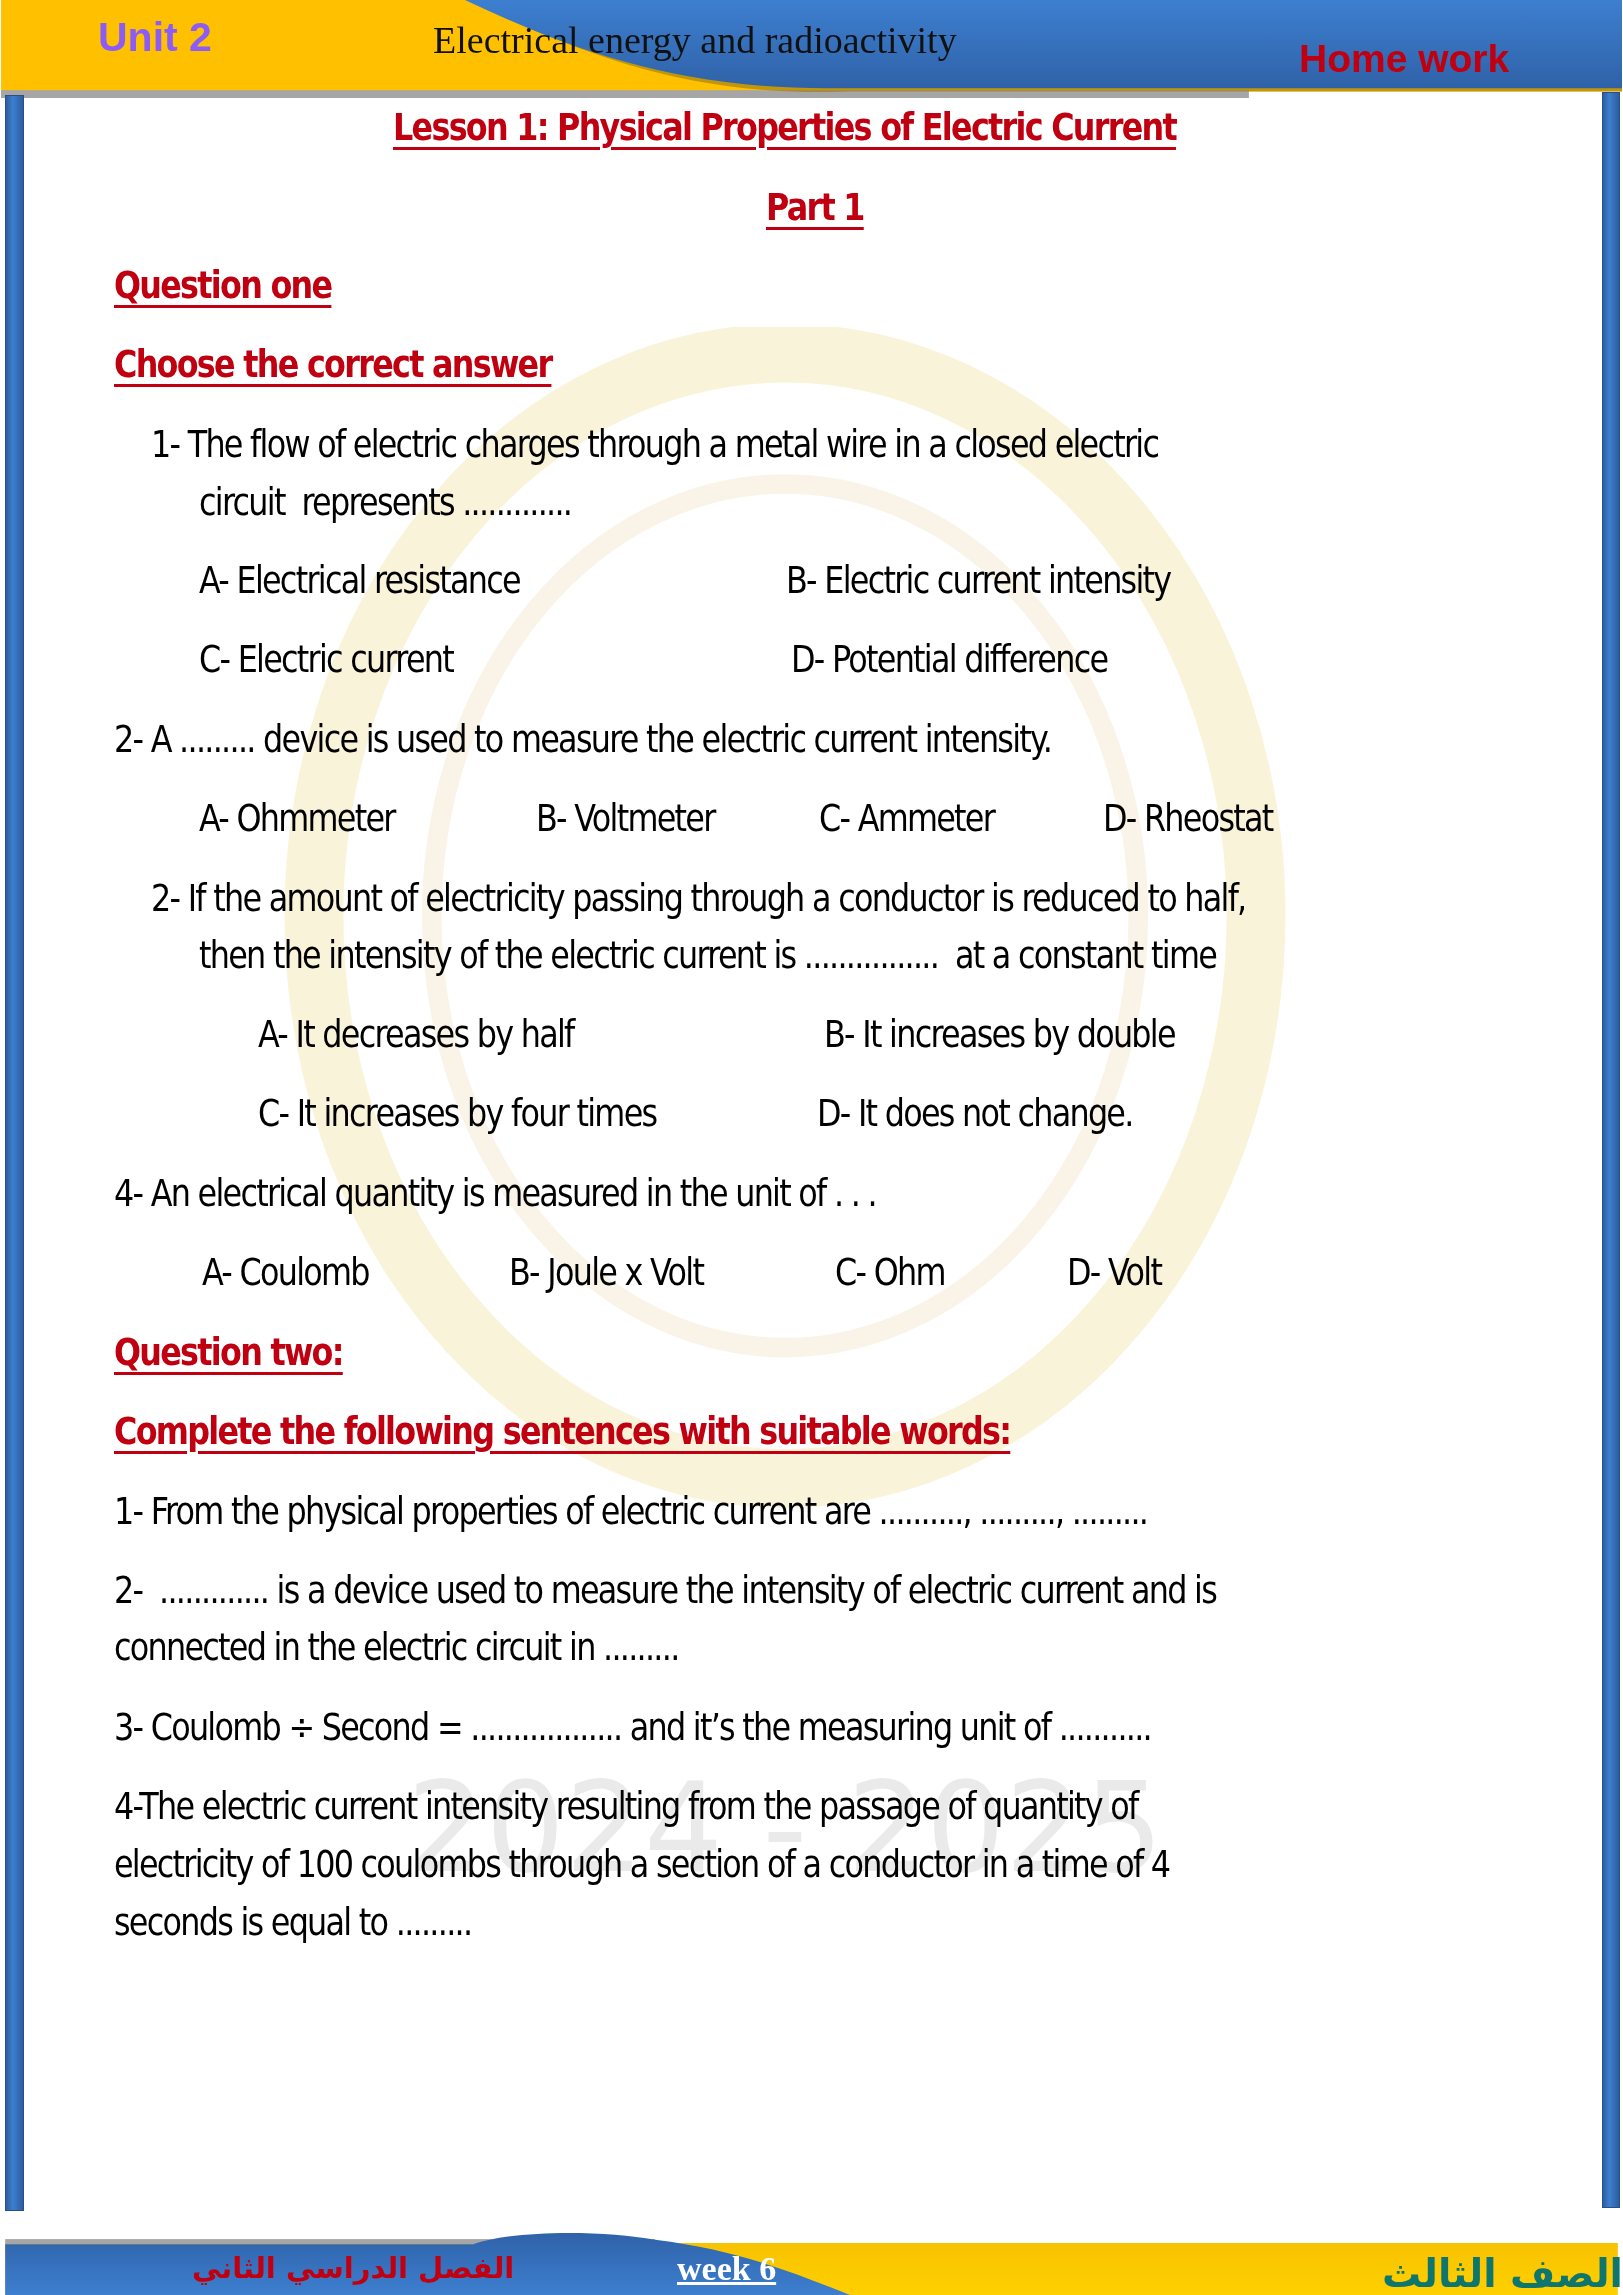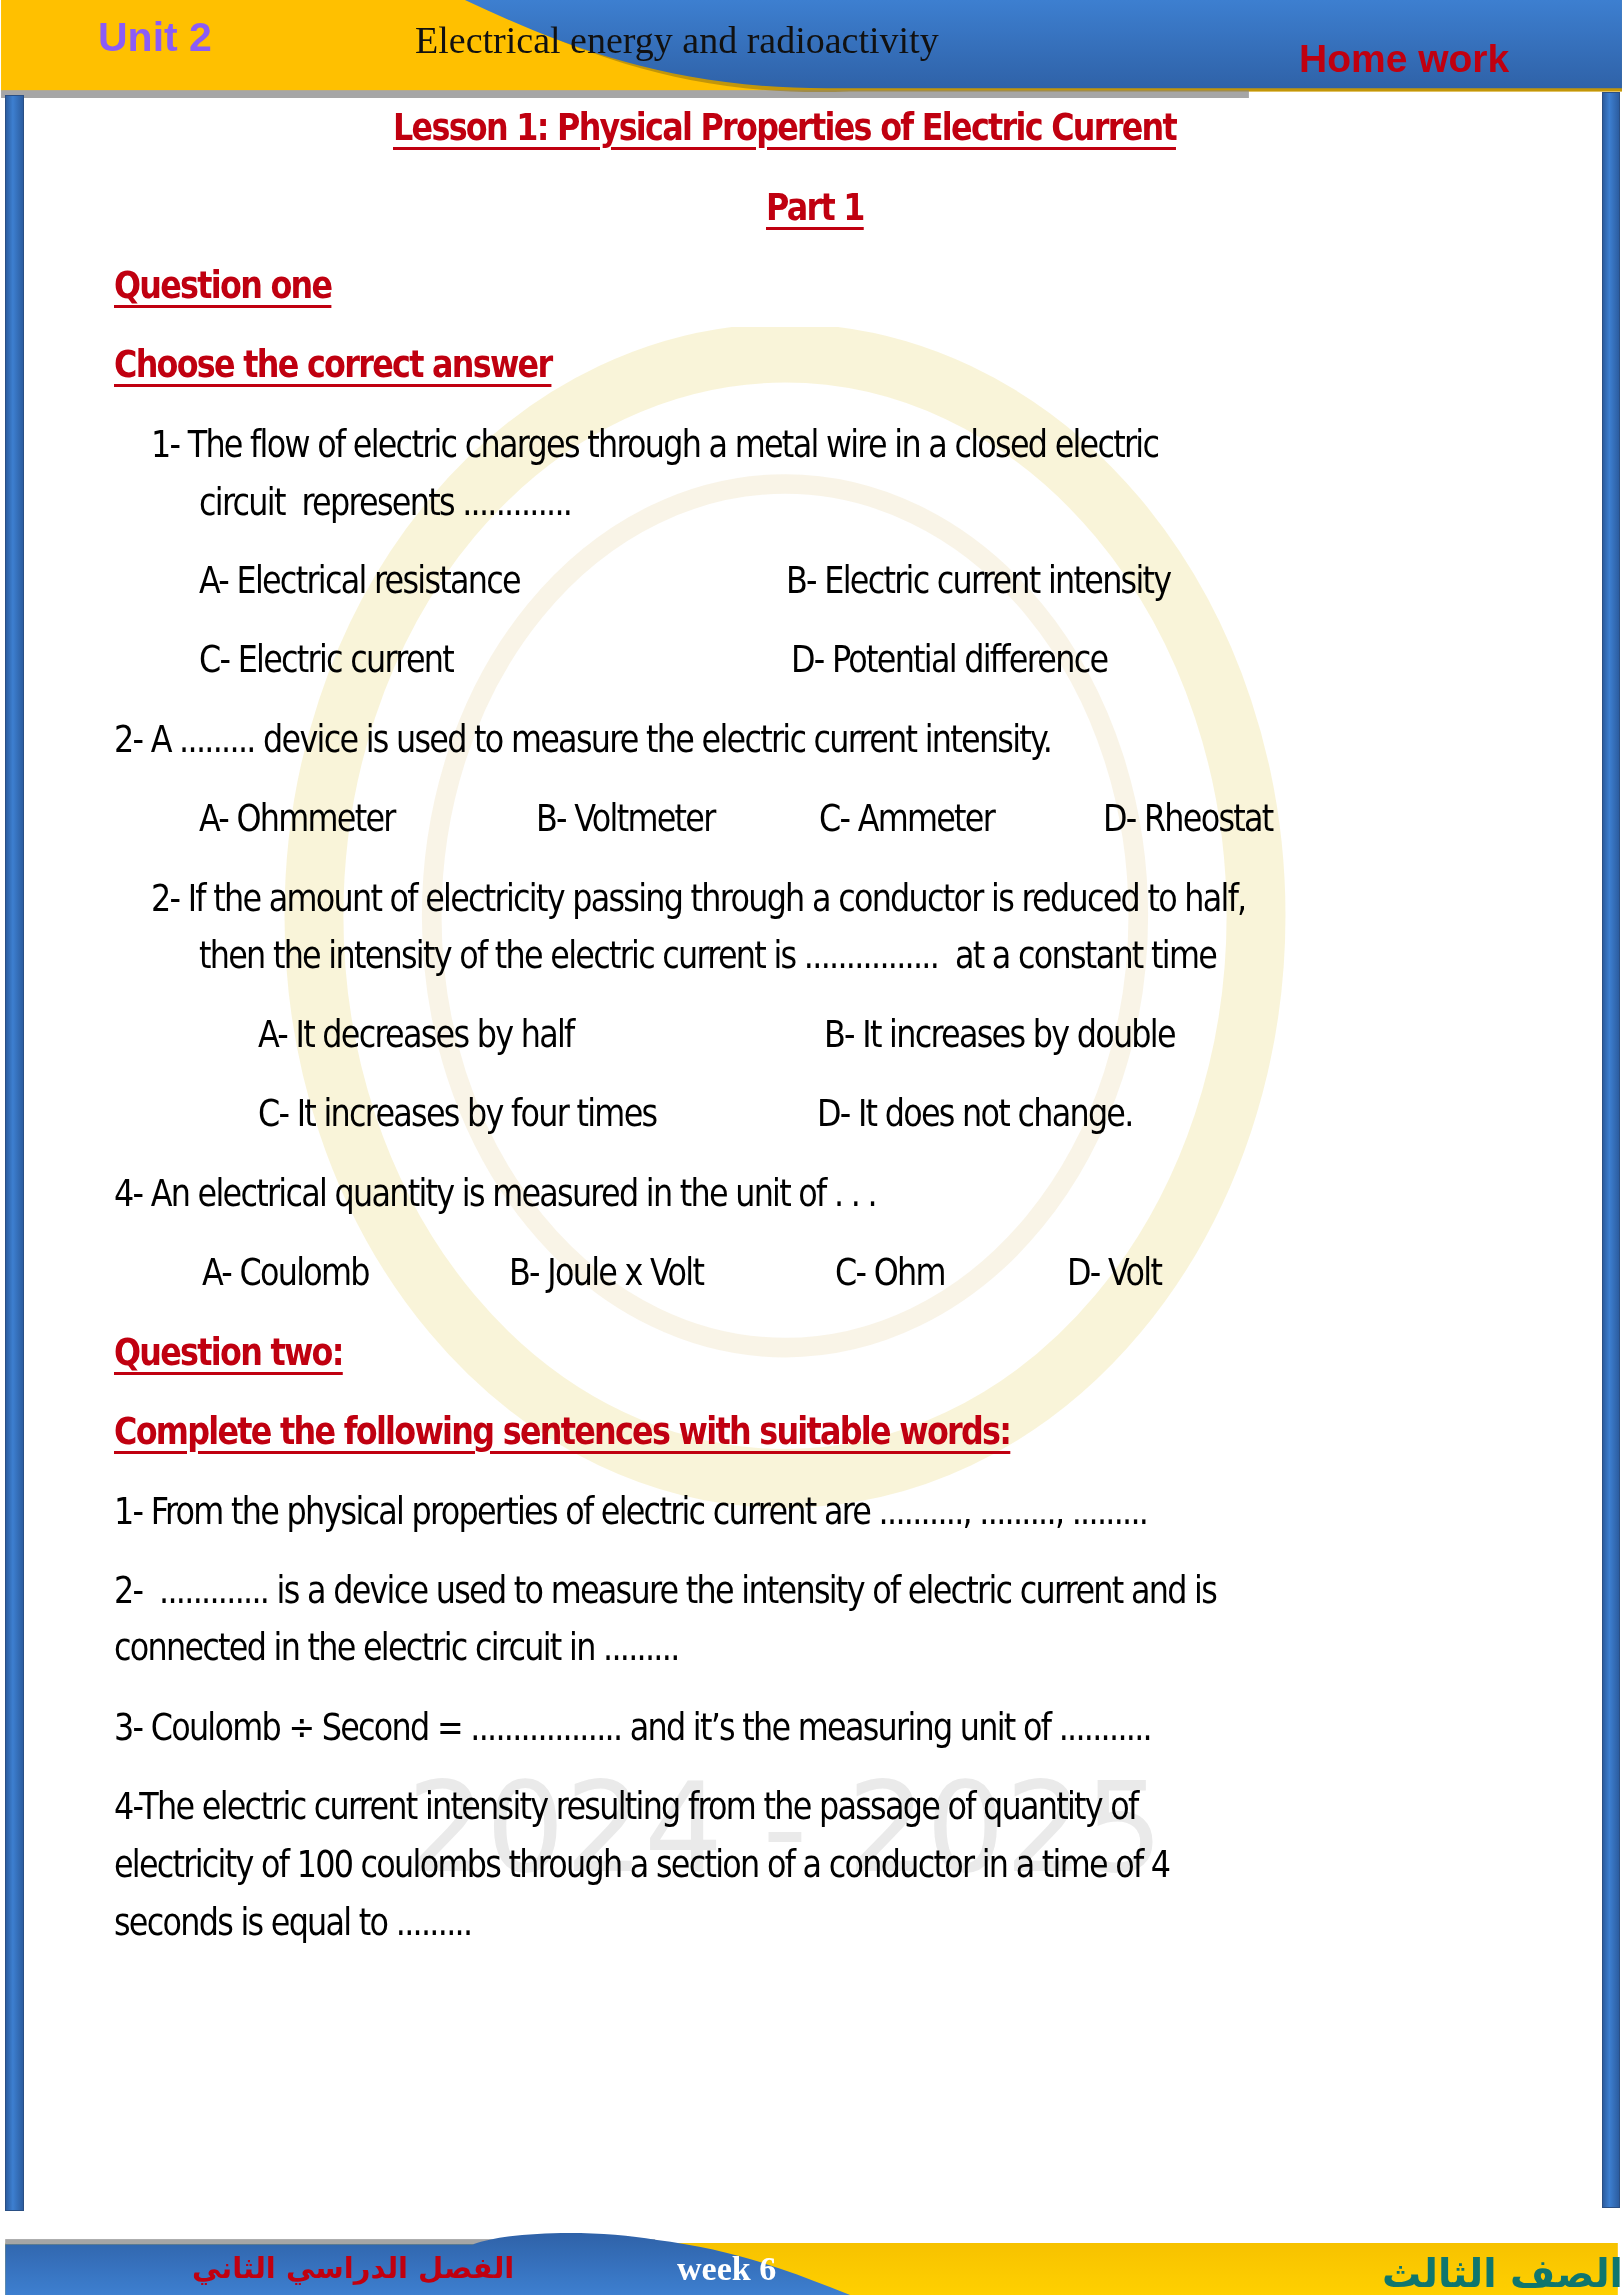--- a/index.html
+++ b/index.html
@@ -2,41 +2,41 @@
 <html style="font-size:10.5px"><head>
 <meta charset="utf-8">
 <style>
   html, body { margin:0; padding:0; }
   body { width:1623px; height:2295px; position:relative; background:#ffffff; overflow:hidden;
          font-family:"Liberation Sans", sans-serif; }
   .header { position:absolute; left:0; top:0; width:1623px; height:98px; }
   .header svg { position:absolute; left:0; top:0; }
   .hdr-unit { position:absolute; left:98px; top:14.4px; font-family:"Liberation Sans", sans-serif;
               font-weight:bold; font-size:41px; color:#8b5cf6; }
-  .hdr-title { position:absolute; left:415px; top:18.3px; font-family:"Liberation Serif", serif;
+  .hdr-title { position:absolute; left:433px; top:18.3px; font-family:"Liberation Serif", serif;
                font-size:38px; color:#111; }
   .hdr-hw { position:absolute; left:1299px; top:15.7px; font-family:"Liberation Sans", sans-serif;
             font-weight:bold; font-size:39px; color:#c00010;margin-top:21px; }
   .side-left { position:absolute; left:5.2px; top:95px; width:17px; height:2114px;
                background:linear-gradient(90deg,#2c5da0,#3d7fd0 40%,#2c5da0); border:1.3px solid #2a4f84; }
   .side-right { position:absolute; left:1602px; top:92px; width:15.7px; height:2114px;
                 background:linear-gradient(90deg,#2c5da0,#3d7fd0 40%,#2c5da0); border:1.3px solid #2a4f84; }
   .watermark { position:absolute; left:196px; top:327px; width:1178px; height:1701px; pointer-events:none; }
   .content { position:absolute; left:17px; top:0; width:1623px; height:1712px;
              font-family:"DejaVu Sans", sans-serif; color:#000; }
   .ln { position:absolute; white-space:pre; font-size:37px; line-height:46px; letter-spacing:-2px;
         transform:scaleX(0.86); transform-origin:left center; }
   .red { color:#c00010; font-weight:bold; text-decoration:underline; text-decoration-thickness:3.3px;
          text-underline-offset:6.5px; }
   .footer { position:absolute; left:0; top:2230px; width:1623px; height:65px; }
   .footer svg { position:absolute; left:0; top:0; }
   .ftr-sem { position:absolute; left:180px; top:2251px; font-family:"DejaVu Sans", sans-serif;
              font-weight:bold; font-size:29px; color:#c00010; direction:rtl;margin-left:12px; }
   .ftr-week { position:absolute; left:677px; top:2250px; font-family:"Liberation Serif", serif;
-              font-weight:bold; font-size:34px; color:#ffffff; }
+              font-weight:bold; font-size:34px; color:#ffffff;text-decoration:underline; }
   .ftr-grade { position:absolute; left:1265px; top:2251px; font-family:"DejaVu Sans", sans-serif;
                font-weight:bold; font-size:39px; color:#0f766e; direction:rtl; }
 </style>
 </head>
 <body>
 
 <div class="header">
   <svg width="1623" height="98" viewBox="0 0 2481 150">
     <defs>
       <linearGradient id="hb" x1="0" y1="0" x2="0" y2="1">

